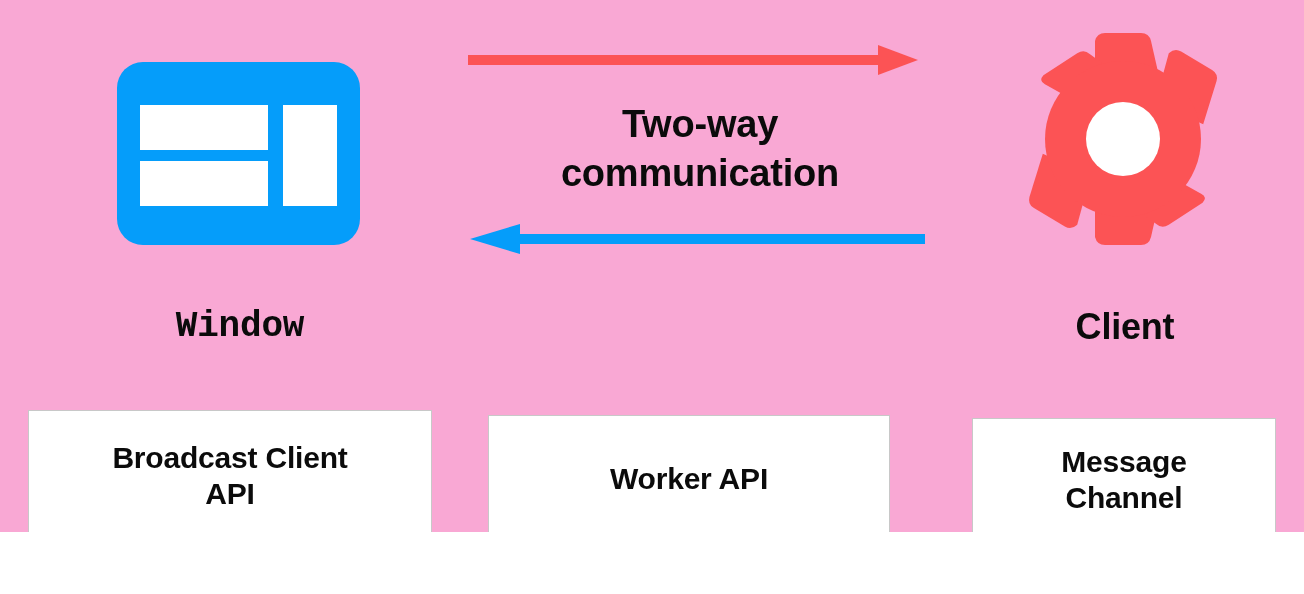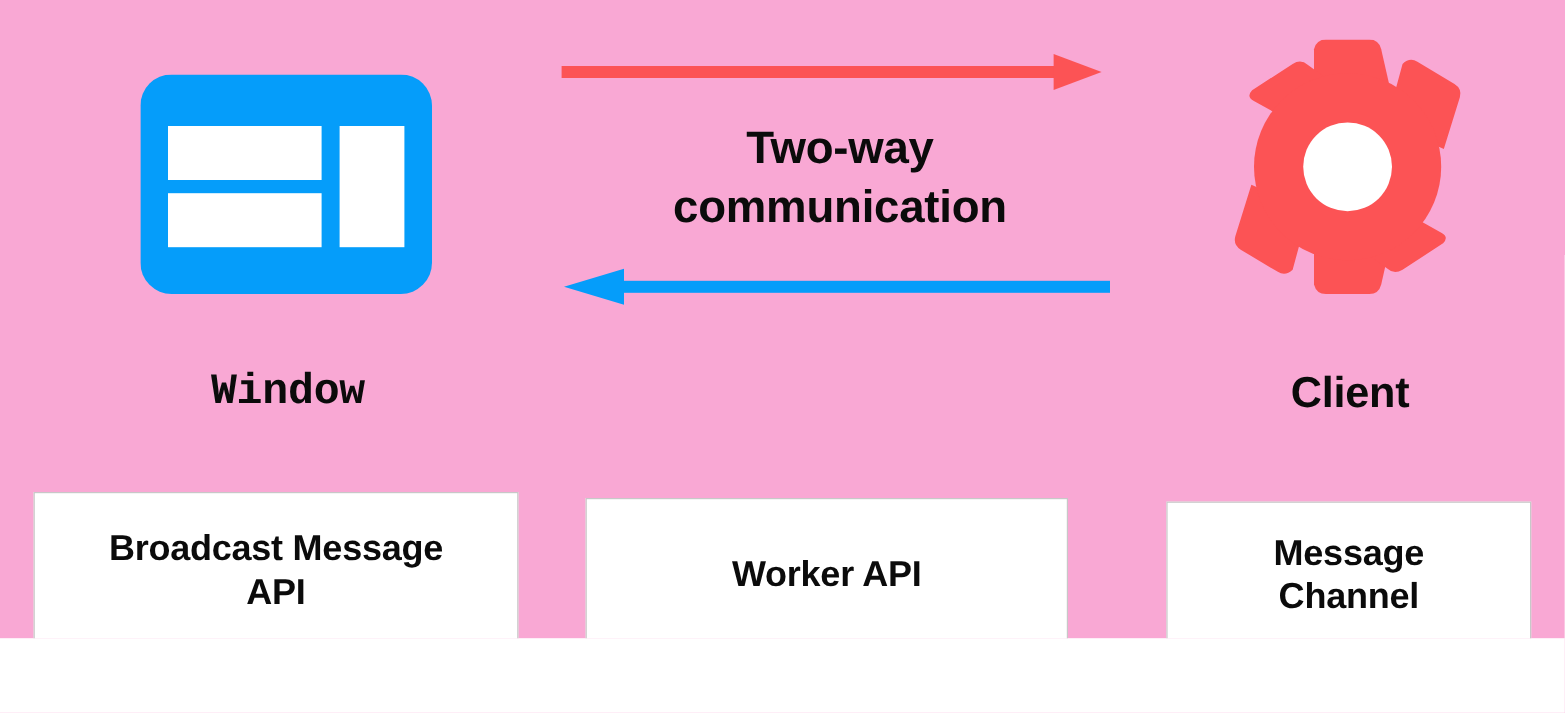--- a/index.html
+++ b/index.html
@@ -166,21 +166,21 @@
 
   <div class="center-caption">
     <div>Two-way</div>
     <div>communication</div>
   </div>
 
   <div class="node-label window-label">Window</div>
   <div class="node-label worker-label">Client</div>
 
   <div class="api-box box-0">
-    <span class="api-box-label">Broadcast Message
+    <span class="api-box-label">Broadcast Client
 API</span>
   </div>
   <div class="api-box box-1">
     <span class="api-box-label">Worker API</span>
   </div>
   <div class="api-box box-2">
     <span class="api-box-label">Message
 Channel</span>
   </div>
 

